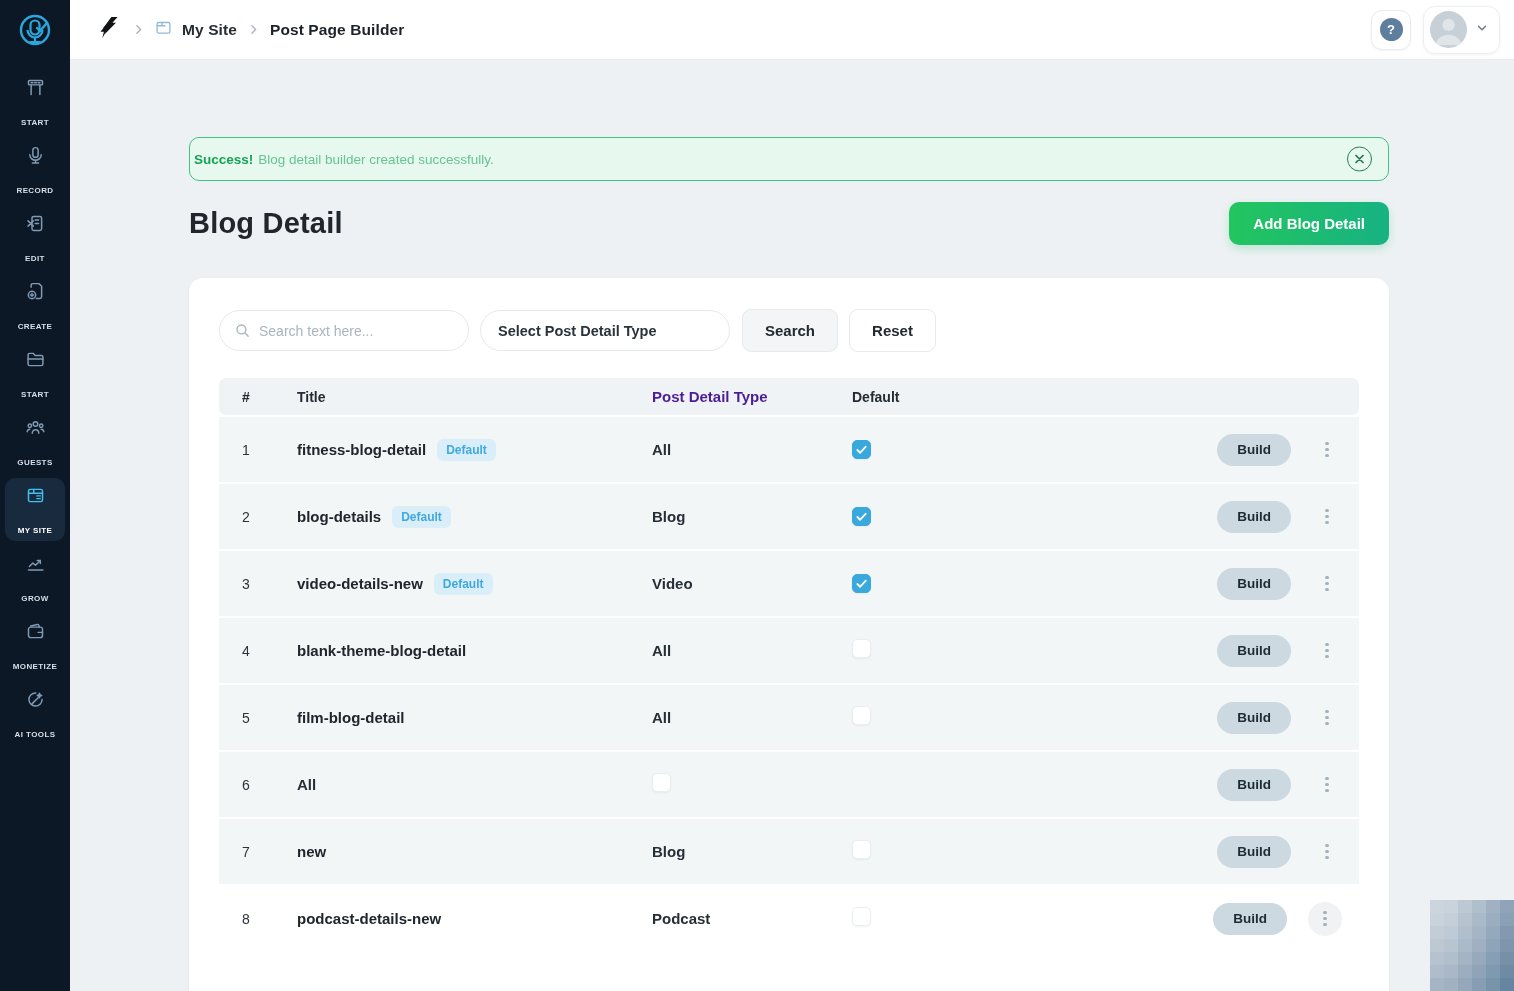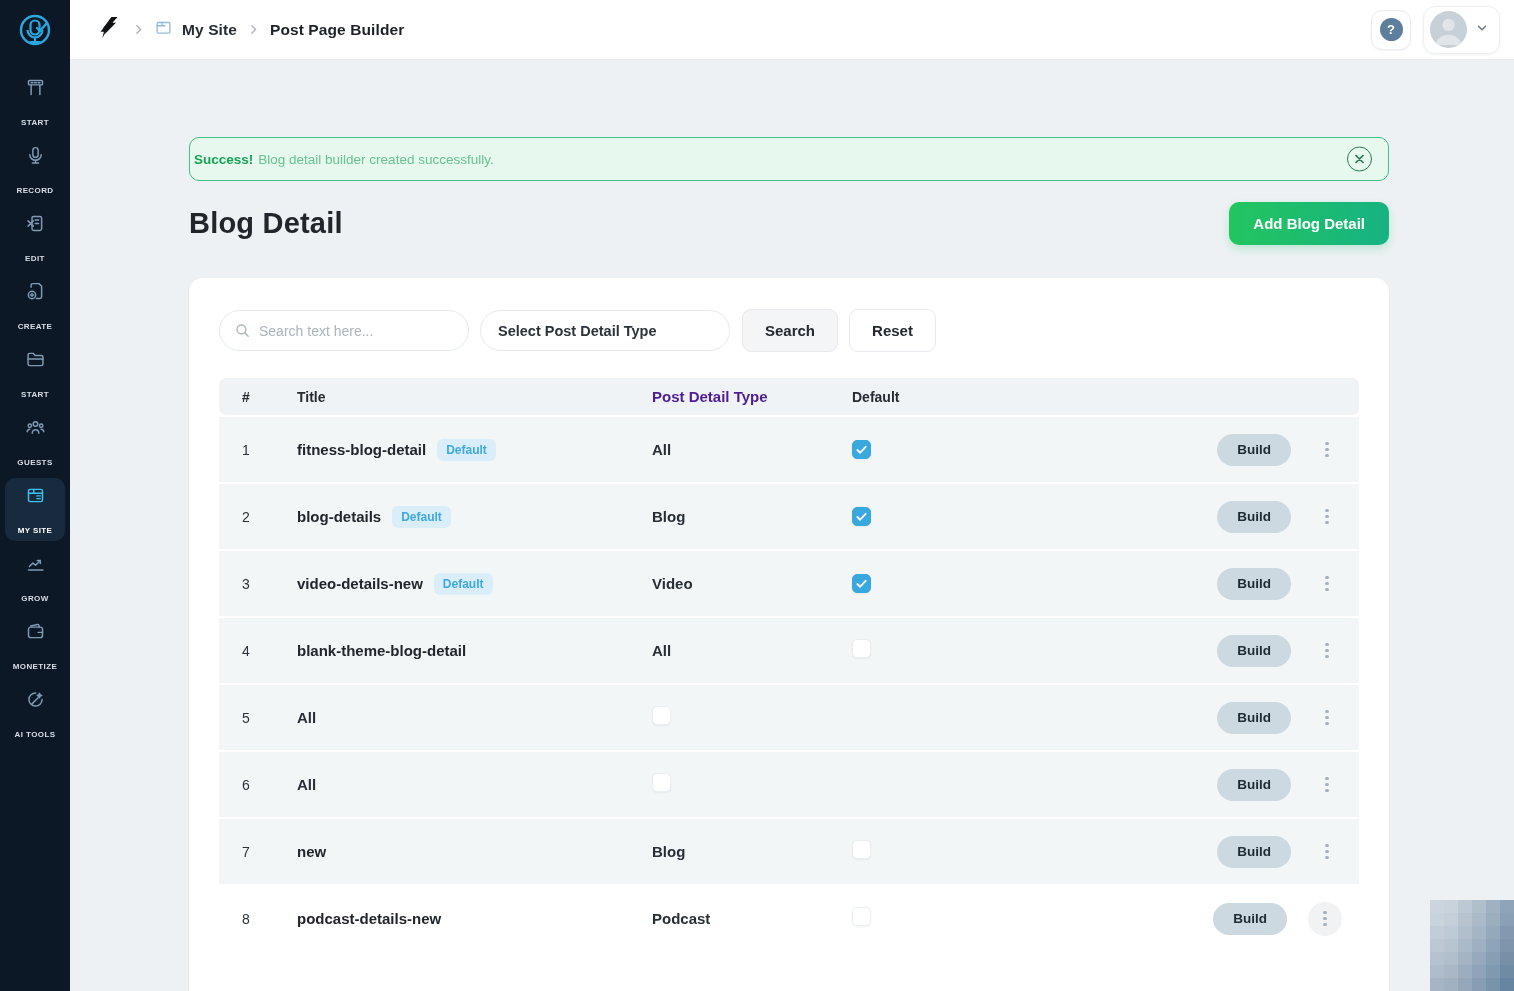--- a/index.html
+++ b/index.html
@@ -393,20 +393,24 @@
       <span class="kebab">
                 <i></i>
                 <i></i>
                 <i></i>
               </span>
     </div>
   </div>
 
   <div class="trow grid-row">
     <div class="c-num">5</div>
+    <div class="c-title">
+      <span class="row-title">film-blog-detail</span>
+
+    </div>
     <div class="c-type">All</div>
     <div>
       <span class="checkbox">
         
       </span>
     </div>
     <div class="c-actions">
       <button class="build-btn">Build</button>
       <span class="kebab">
                 <i></i>

